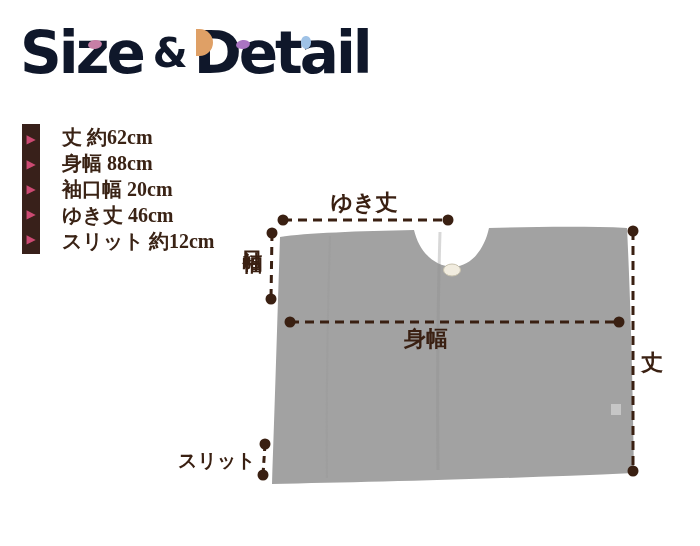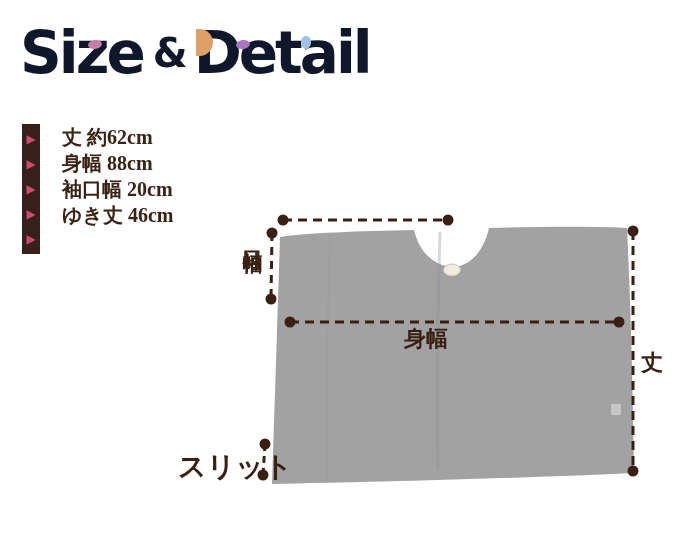--- a/index.html
+++ b/index.html
@@ -86,21 +86,21 @@
     position: absolute;
     font-weight: bold;
     color: #3a2012;
     z-index: 2;
     white-space: nowrap;
   }
   .lbl-yukitake { left: 312px; top: 188px; width: 104px; text-align: center; font-size: 22px; }
   .lbl-sode     { left: 240px; top: 234px; font-size: 20px; writing-mode: vertical-rl; text-orientation: upright; letter-spacing: 2px; }
   .lbl-mihaba   { left: 404px; top: 324px; width: 90px; text-align: left; font-size: 22px; }
   .lbl-take     { left: 641px; top: 348px; font-size: 22px; }
-  .lbl-slit     { left: 178px; top: 448px; width: 74px; text-align: right; font-size: 28px; }
+  .lbl-slit     { left: 178px; top: 448px; width: 74px; text-align: right; font-size: 19px; }
 </style>
 </head>
 <body>
 
 <h1 class="title"><span>Size</span><span class="amp">&amp;</span><span>Detail</span></h1>
 <span class="accent pink"></span>
 <span class="accent orange"></span>
 <span class="accent purple"></span>
 <span class="accent blue"></span>
 
@@ -110,20 +110,21 @@
     <span class="tri">▶</span>
     <span class="tri">▶</span>
     <span class="tri">▶</span>
     <span class="tri">▶</span>
   </div>
   <ul>
     <li>丈 約62cm</li>
     <li>身幅 88cm</li>
     <li>袖口幅 20cm</li>
     <li>ゆき丈 46cm</li>
+    <li>スリット 約12cm</li>
   </ul>
 </div>
 
 <div class="diagram">
   <svg viewBox="0 0 700 546" xmlns="http://www.w3.org/2000/svg">
 
     <path d="M 280,237
          C 305,233 360,231 414,230
          C 419,251 433,266 453,267
          C 473,266 485,247 489,228
@@ -163,17 +164,18 @@
       <circle cx="633" cy="471" r="5.5" stroke="none"></circle>
     </g>
 
     <g stroke="#3a2012" fill="#3a2012">
       <line x1="265" y1="444" x2="263" y2="475" stroke-width="3" stroke-dasharray="7 5"></line>
       <circle cx="265" cy="444" r="5.5" stroke="none"></circle>
       <circle cx="263" cy="475" r="5.5" stroke="none"></circle>
     </g>
   </svg>
 
+  <div class="dlabel lbl-yukitake">ゆき丈</div>
   <div class="dlabel lbl-sode">袖口幅</div>
   <div class="dlabel lbl-mihaba">身幅</div>
   <div class="dlabel lbl-take">丈</div>
   <div class="dlabel lbl-slit">スリット</div>
 </div>
 
 </body></html>

